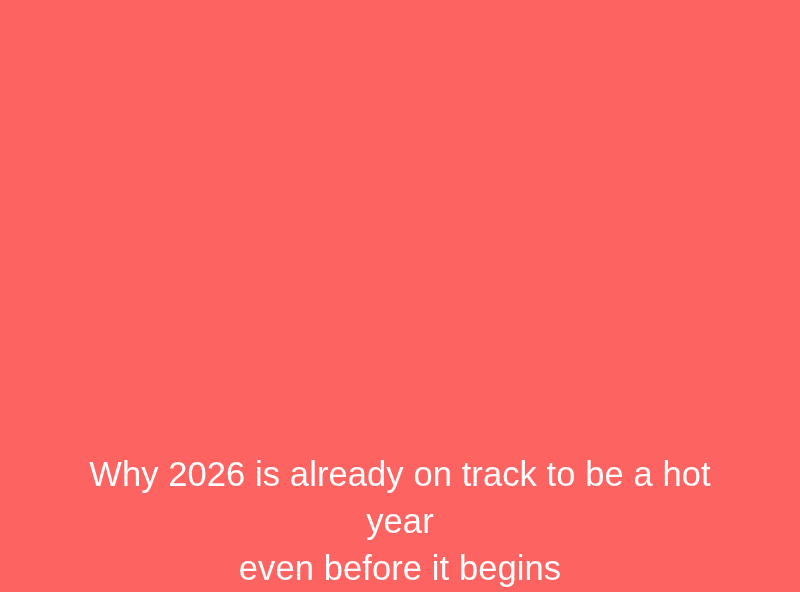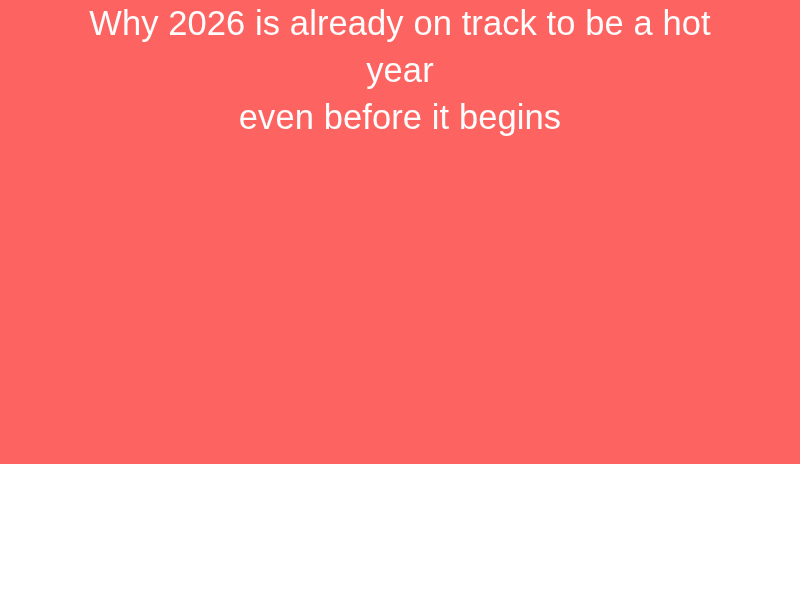--- a/index.html
+++ b/index.html
@@ -14,24 +14,24 @@
     overflow: hidden;
     font-family: "Liberation Sans", sans-serif;
     background: #ffffff;
   }
 
   
   .banner {
     position: relative;
     box-sizing: border-box;
     width: 800px;
-    height: 464px;
+    height: 592px;
     background-color: #fc6361;
     display: flex;
-    align-items: flex-start;
+    align-items: flex-end;
     justify-content: center;
   }
 
   
   .headline-block {
     width: 700px;
     padding: 0 10px;
     box-sizing: border-box;
     text-align: center;
   }

